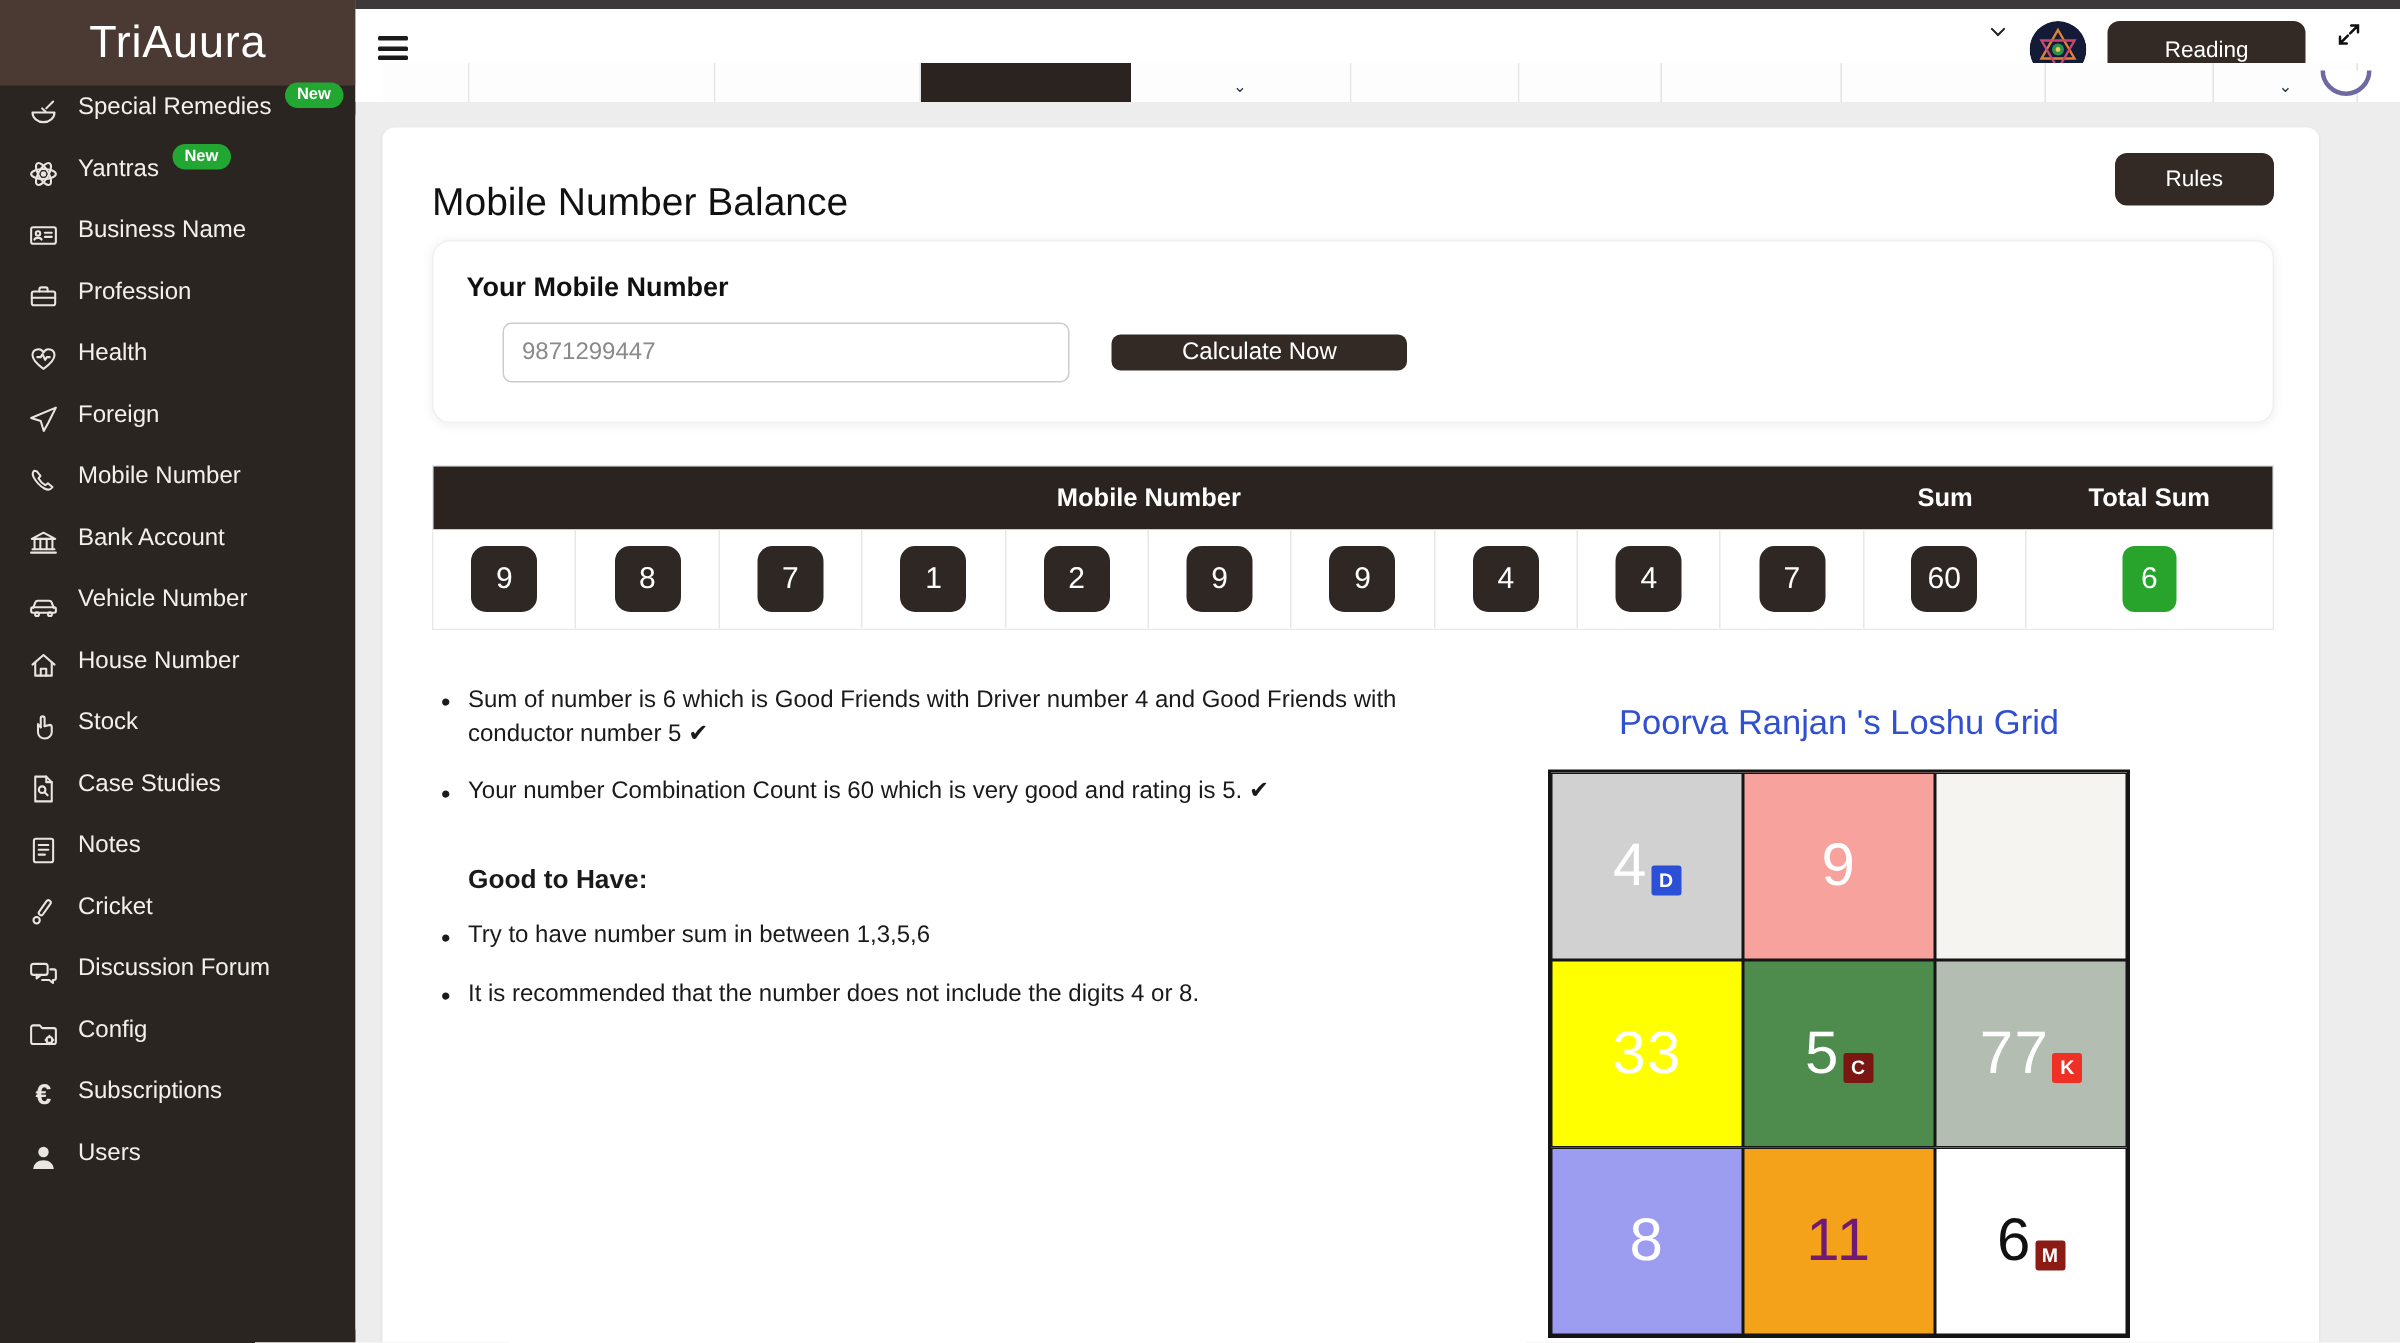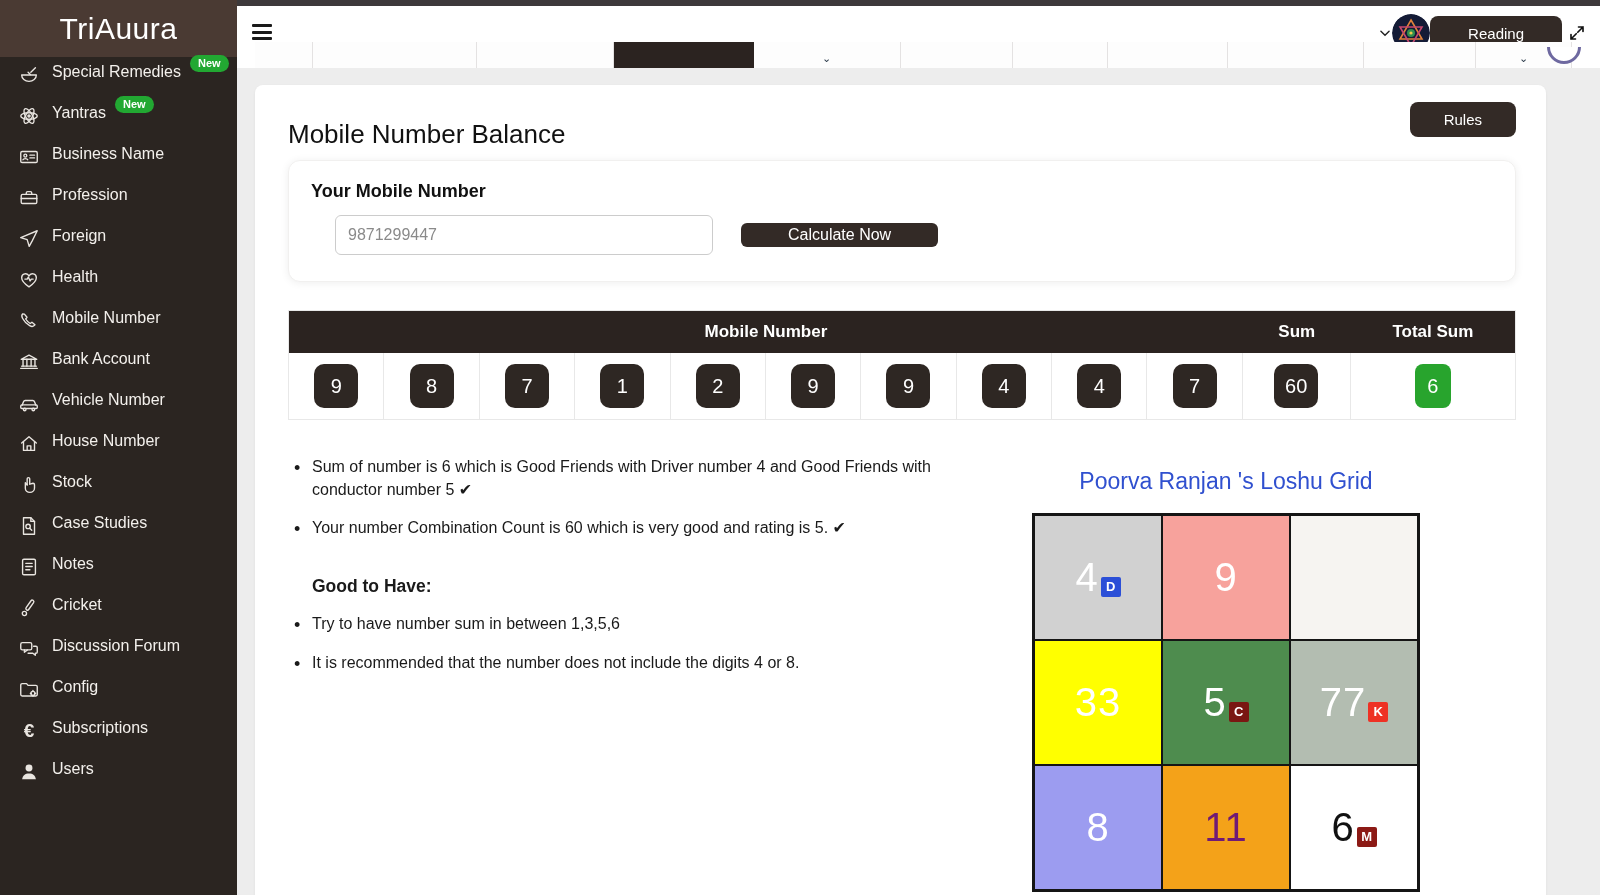--- a/index.html
+++ b/index.html
@@ -17,21 +17,21 @@
   .side-icon .glyph { font-size:19px; color:#e9e5e0; }
   .side-label { font-size:16px; color:#f3f0ec; }
   .new-badge { background:#22a832; color:#fff; font-size:11px; font-weight:bold; border-radius:9px; padding:2px 8px 3px; margin-left:9px; transform:translateY(-8px); display:inline-block; }
 
   
   .main { flex:1; position:relative; height:100%; display:flex; flex-direction:column; }
   .top-strip { height:6px; background:#3d393b; }
   .topbar { height:62px; background:#fff; position:relative; display:flex; align-items:flex-start; }
   .hamburger { margin:18px 0 0 15px; width:20px; height:16px; cursor:pointer; display:flex; flex-direction:column; justify-content:space-between; }
   .hamburger span { display:block; height:3px; background:#1a1a1a; border-radius:1px; }
-  .topbar-right { position:absolute; right:14px; top:8px; display:flex; align-items:center; }
+  .topbar-right { position:absolute; right:25px; top:8px; display:flex; gap:14px; }
   .chev-down { width:14px; height:14px; color:#222; cursor:pointer; }
   .avatar { width:38px; height:38px; border-radius:50%; overflow:hidden; cursor:pointer; flex:0 0 38px; }
   .reading-btn { background:#332a26; color:#fff; border:none; border-radius:8px; font-size:15px; padding:9px 38px; cursor:pointer; font-family:inherit; }
   .expand-icon { width:18px; height:18px; color:#111; cursor:pointer; margin-left:6px; }
 
   
   .tabstrip { position:absolute; left:18px; right:28px; bottom:0; height:26px; display:flex; background:#fff; }
   .tab-seg { border-right:1px solid #e4e2e2; height:100%; position:relative; cursor:pointer; background:#fdfdfd; }
   .tab-seg:first-child { border-left:1px solid #e4e2e2; }
   .tab-seg.active { background:#2b2320; border:none; }
@@ -131,33 +131,33 @@
             <rect x="3.5" y="8" width="17" height="10" rx="1.5"></rect>
             <path d="M9 8V6.5A1.5 1.5 0 0 1 10.5 5h3A1.5 1.5 0 0 1 15 6.5V8"></path>
             <path d="M3.5 12.5h17"></path>
           </svg>
         </span>
         <span class="side-label">Profession</span>
       </div>
       <div class="side-item">
         <span class="side-icon">
           <svg viewBox="0 0 24 24" fill="none" stroke="currentColor" stroke-width="1.5" stroke-linecap="round" stroke-linejoin="round">
-            <path d="M21 3L3 10.5l7 2.2L12.2 20l3.3-6L21 3z"></path>
-          </svg>
-        </span>
-        <span class="side-label">Foreign</span>
-      </div>
-      <div class="side-item">
-        <span class="side-icon">
-          <svg viewBox="0 0 24 24" fill="none" stroke="currentColor" stroke-width="1.5" stroke-linecap="round" stroke-linejoin="round">
             <path d="M12 19.5c-5-3.5-8-6.5-8-10a4.2 4.2 0 0 1 8-1.8A4.2 4.2 0 0 1 20 9.5c0 3.5-3 6.5-8 10z"></path>
             <path d="M7.5 11h2.5l1.3-2.2L13.2 13l1.3-2h2"></path>
           </svg>
         </span>
         <span class="side-label">Health</span>
+      </div>
+      <div class="side-item">
+        <span class="side-icon">
+          <svg viewBox="0 0 24 24" fill="none" stroke="currentColor" stroke-width="1.5" stroke-linecap="round" stroke-linejoin="round">
+            <path d="M21 3L3 10.5l7 2.2L12.2 20l3.3-6L21 3z"></path>
+          </svg>
+        </span>
+        <span class="side-label">Foreign</span>
       </div>
       <div class="side-item">
         <span class="side-icon">
           <svg viewBox="0 0 24 24" fill="none" stroke="currentColor" stroke-width="1.5" stroke-linecap="round" stroke-linejoin="round">
             <path d="M5.2 4.2c-1.1 1.1-1.4 2.8-.3 4.8 1.6 3 4.5 6.2 7.8 8.1 2 1.1 3.8 1 4.9-.1l.9-1-3.3-2.7-1.9 1.4c-2-1.2-3.7-2.9-4.9-4.9L9.8 7.9 7 4.5l-1.8-.3z"></path>
           </svg>
         </span>
         <span class="side-label">Mobile Number</span>
       </div>
       <div class="side-item">

